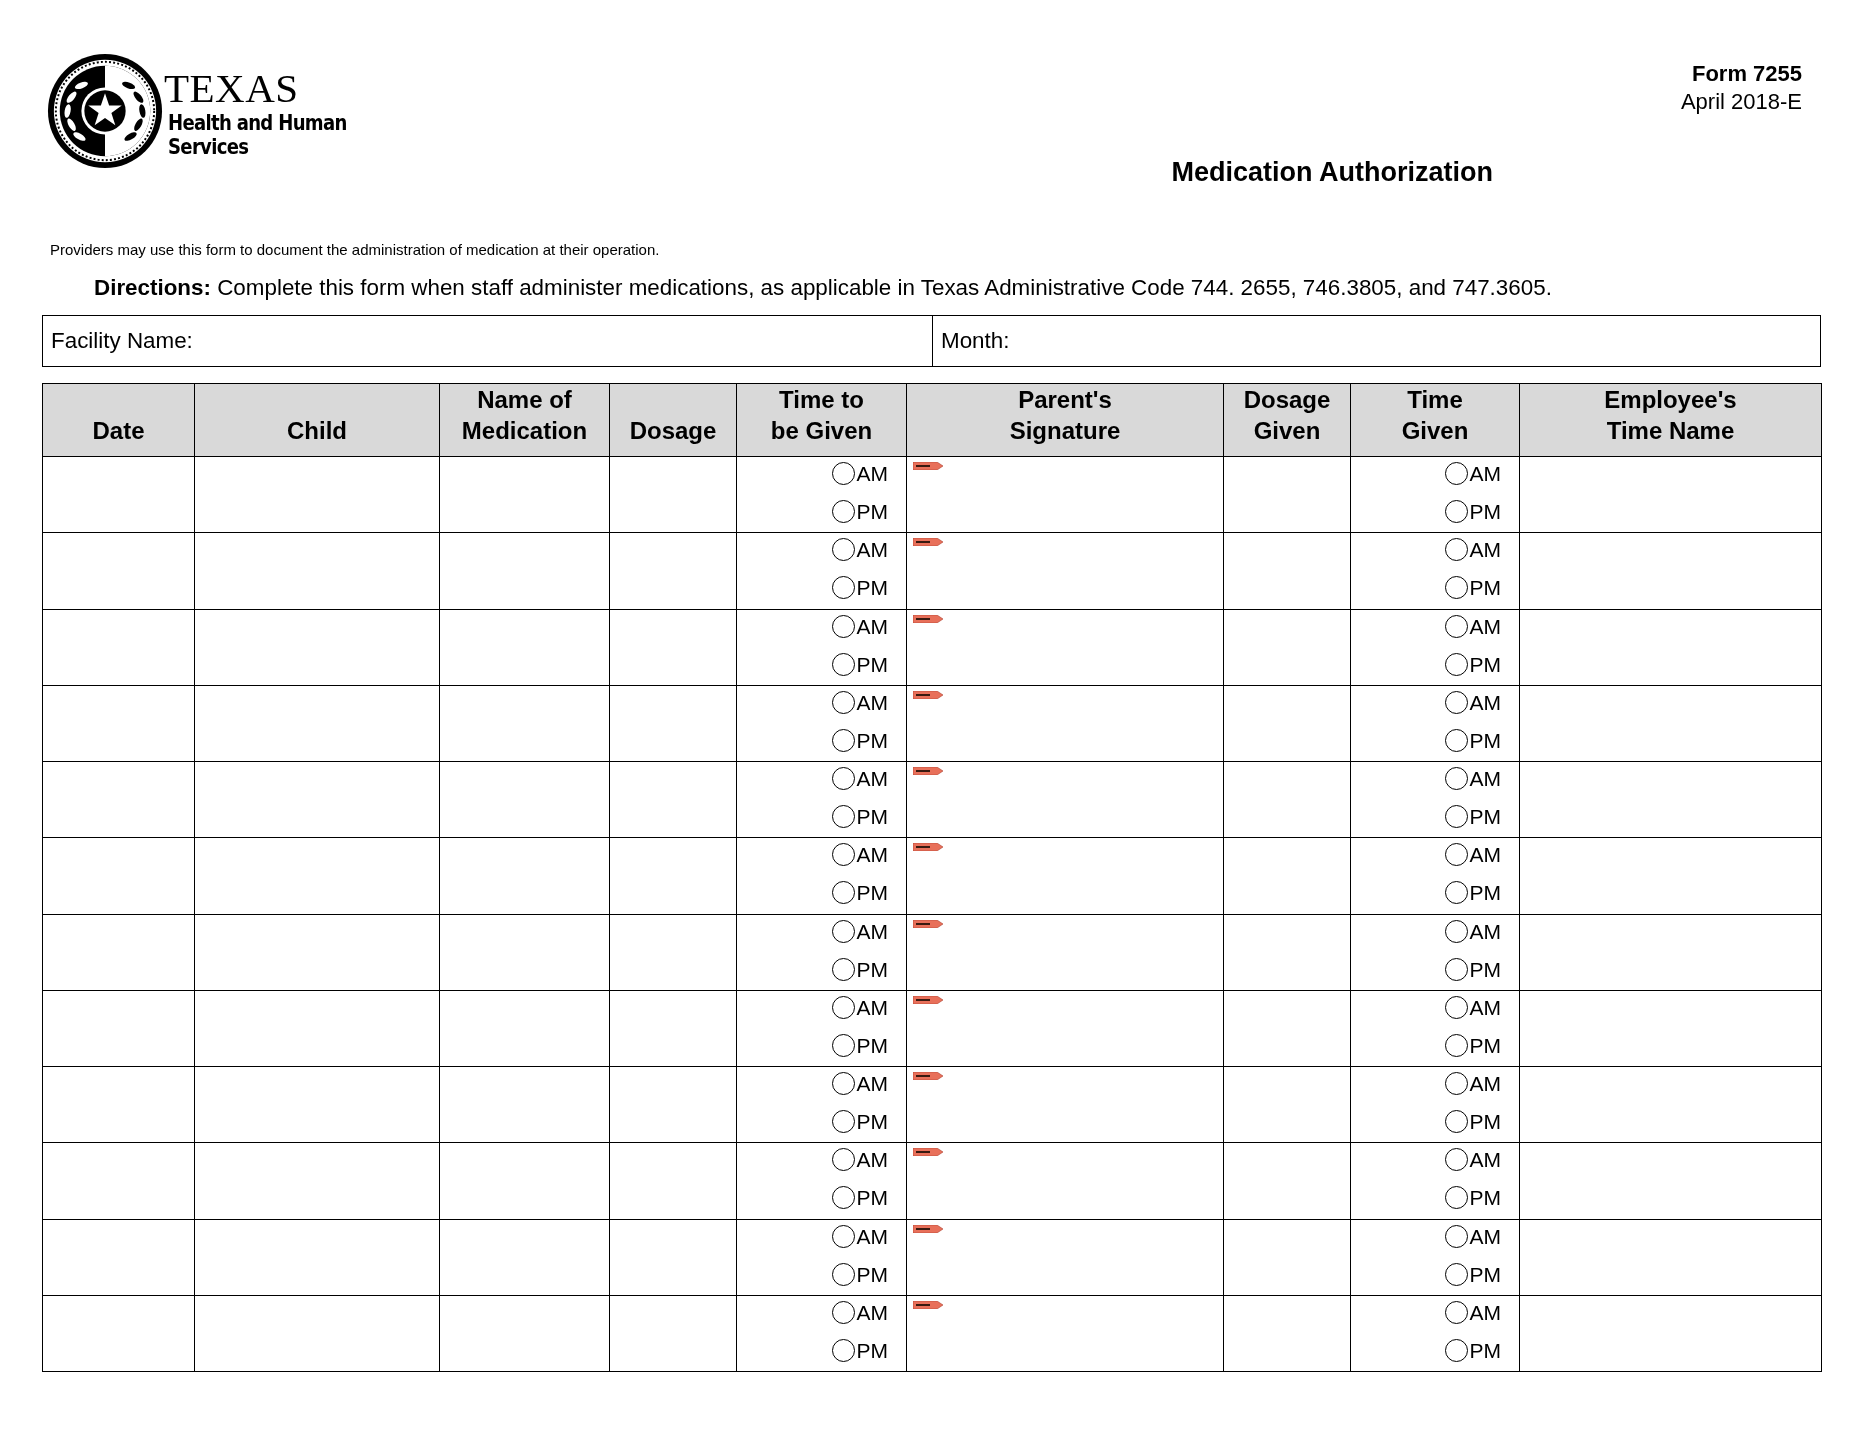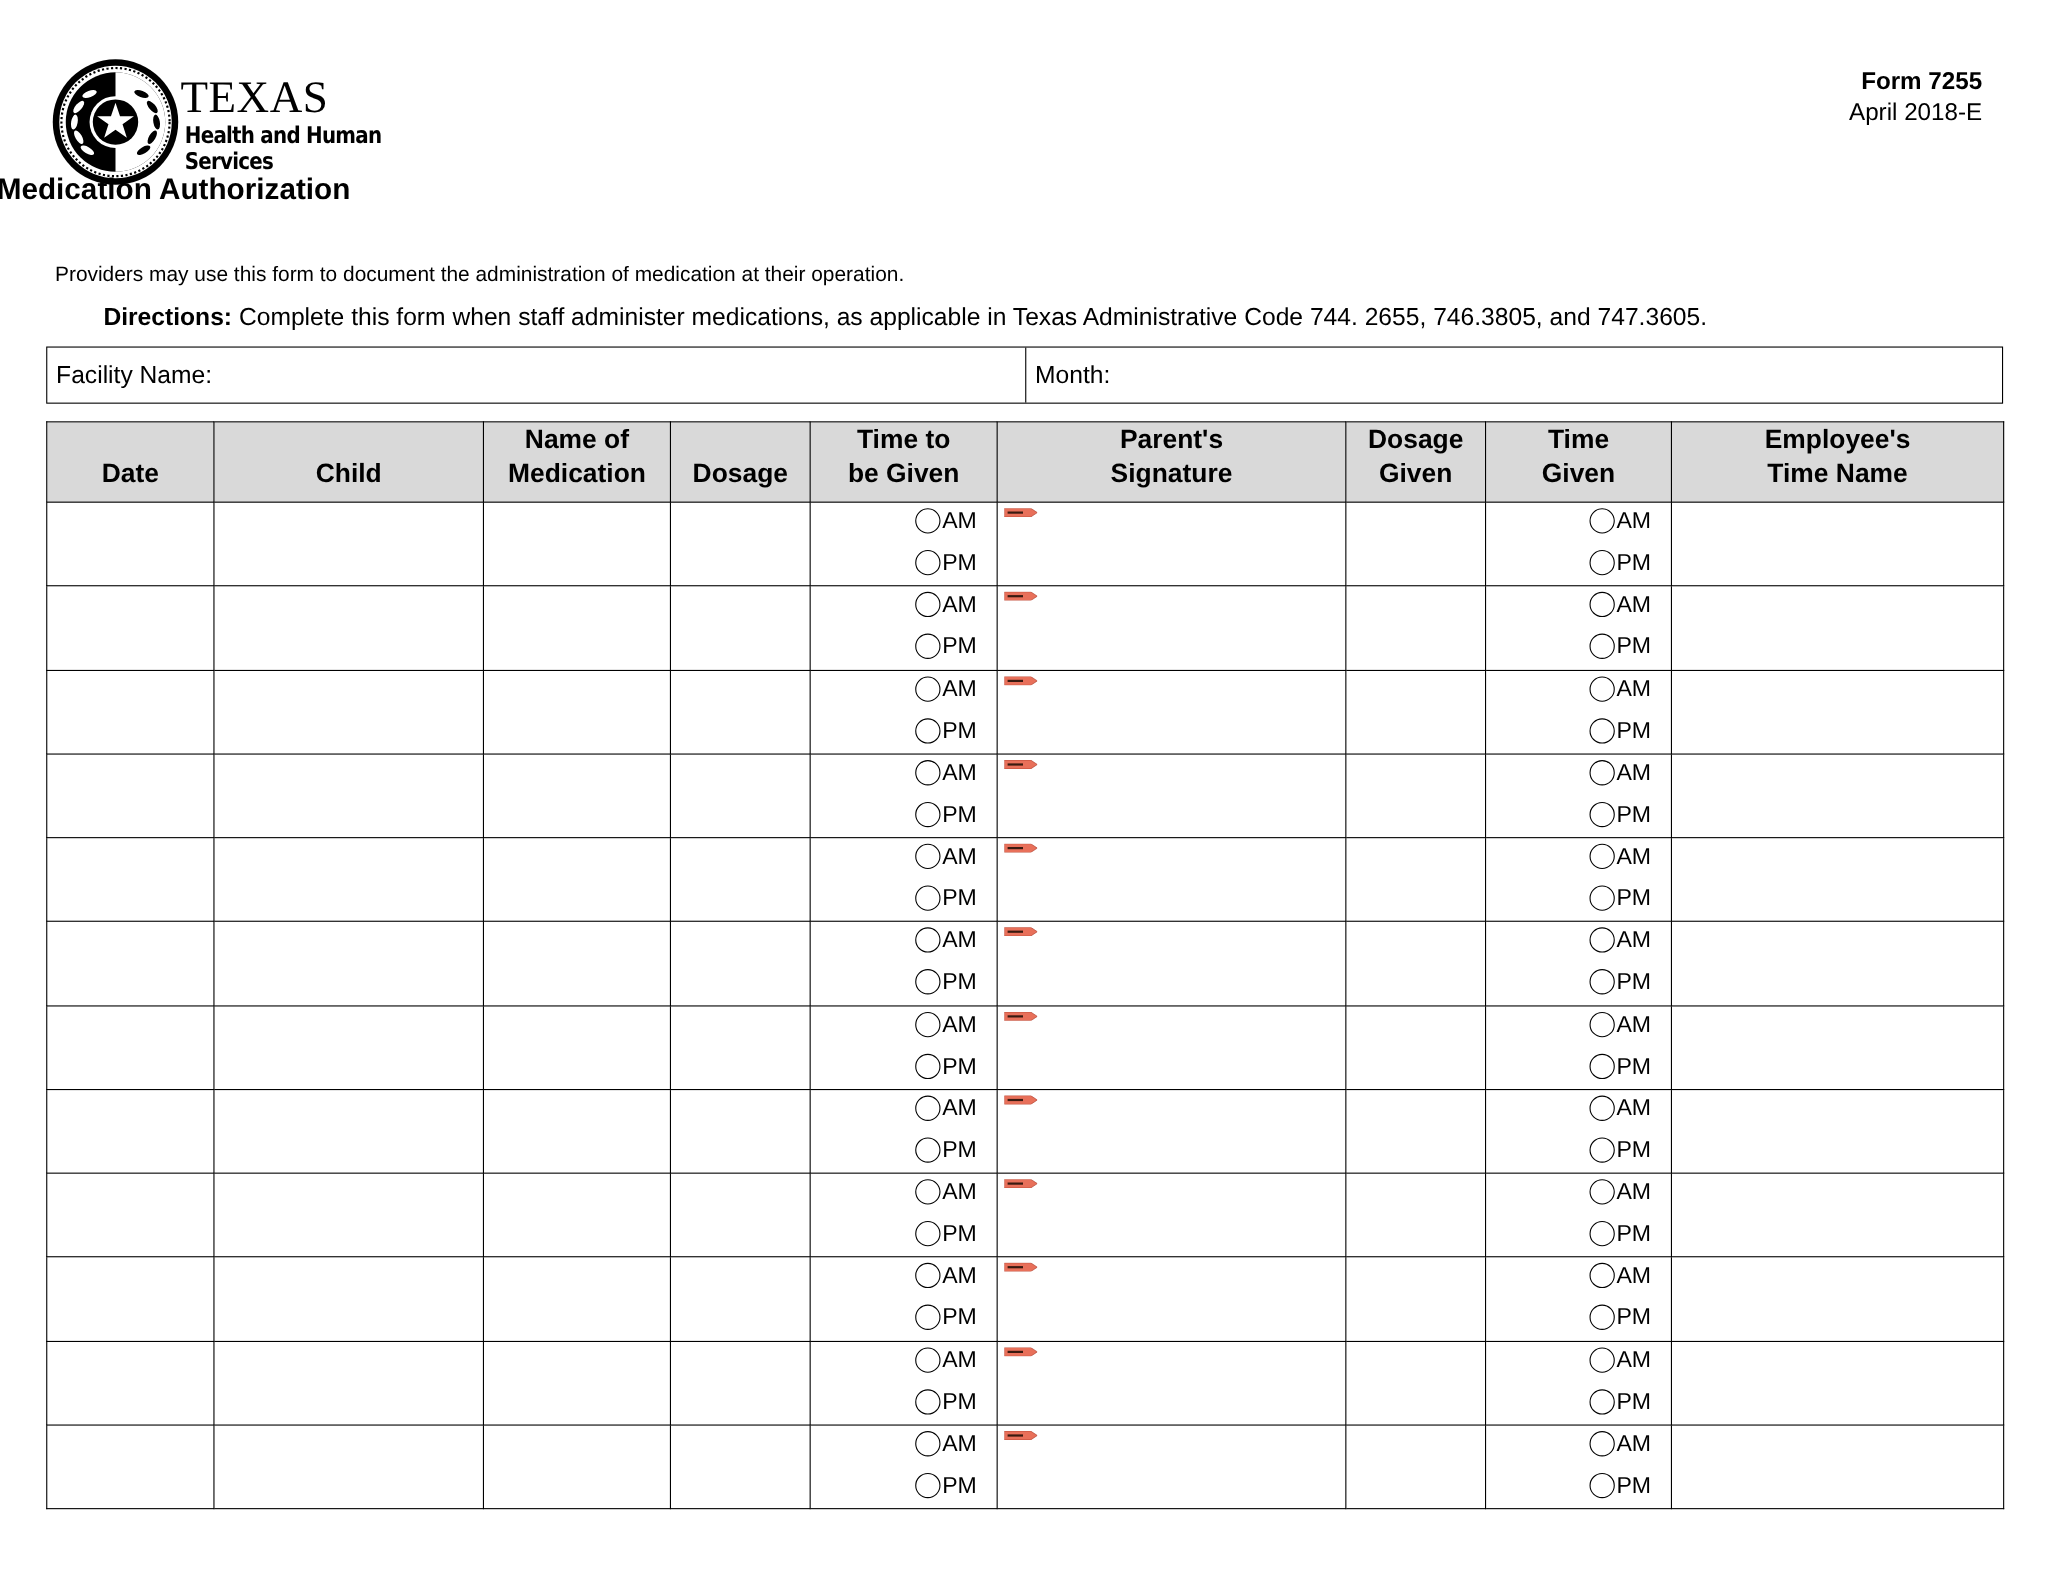--- a/index.html
+++ b/index.html
@@ -16,26 +16,26 @@
                transform-origin:left top; white-space:nowrap; }
   #logo-hhs2 { left:168px; top:135px; font-family:"DejaVu Sans", sans-serif; font-weight:bold;
                font-size:21px; line-height:24px; letter-spacing:-0.8px; transform:scaleX(0.86);
                transform-origin:left top; white-space:nowrap; }
 
   
   #form-id { right:62px; top:60px; text-align:right; font-size:22px; line-height:28px; }
   #form-number { font-weight:bold; }
 
   
-  #page-title { left:0; width:1496px; top:156px; text-align:left; font-size:27px;
+  #page-title { left:0; width:1496px; top:156px; text-align:right; font-size:27px;
                 font-weight:bold; line-height:32px; }
   
   #page-title span { position:relative; left:-3px; }
 
-  #intro { left:50px; top:237px; font-size:19px; line-height:26px; white-space:nowrap; }
+  #intro { left:50px; top:237px; font-size:15px; line-height:26px; white-space:nowrap; }
   #directions { left:50px; top:275px; font-size:22.4px; line-height:26px; white-space:nowrap;margin-left:44px; }
   #directions b { font-weight:bold; }
 
   
   #facility-box { left:42px; top:315px; width:1779px; height:52px; border:1.5px solid #000;
                   box-sizing:border-box; }
   #facility-cell { position:absolute; left:0; top:0; width:890px; height:100%;
                    border-right:1.5px solid #000; box-sizing:border-box; }
   #month-cell { position:absolute; left:890px; top:0; right:0; height:100%; }
   .field-label { position:absolute; left:8px; top:12px; font-size:22.4px; line-height:26px; }

